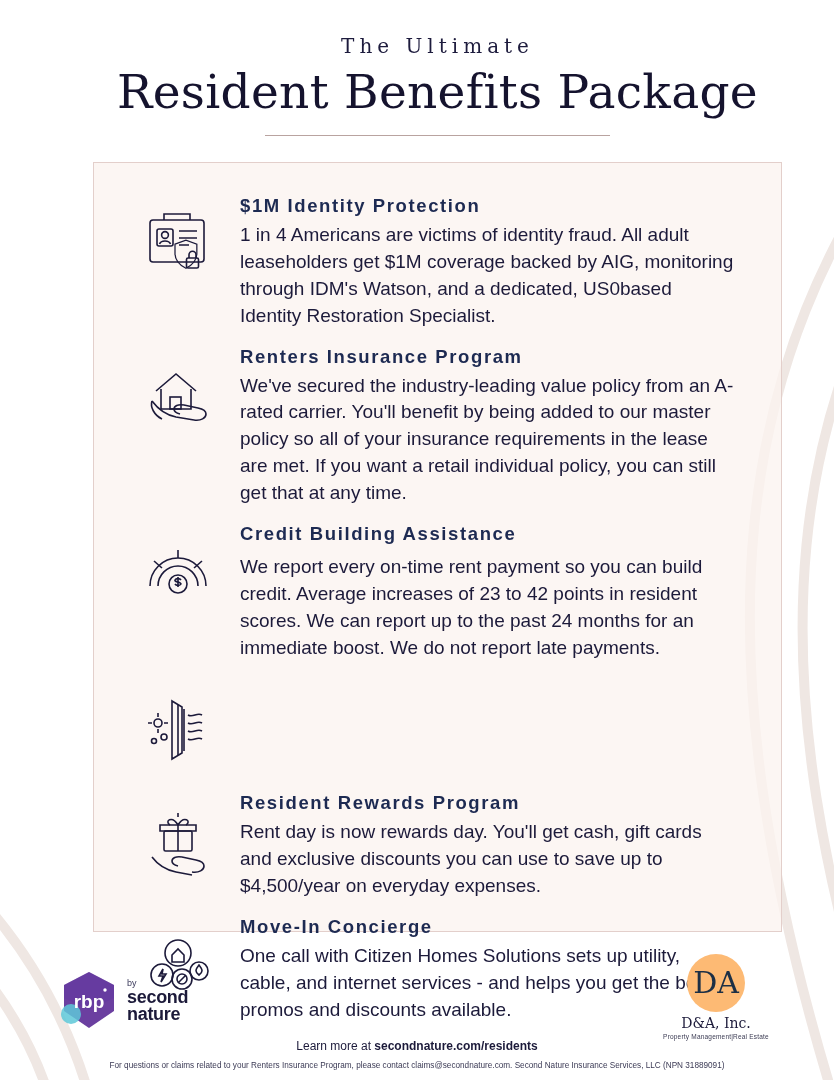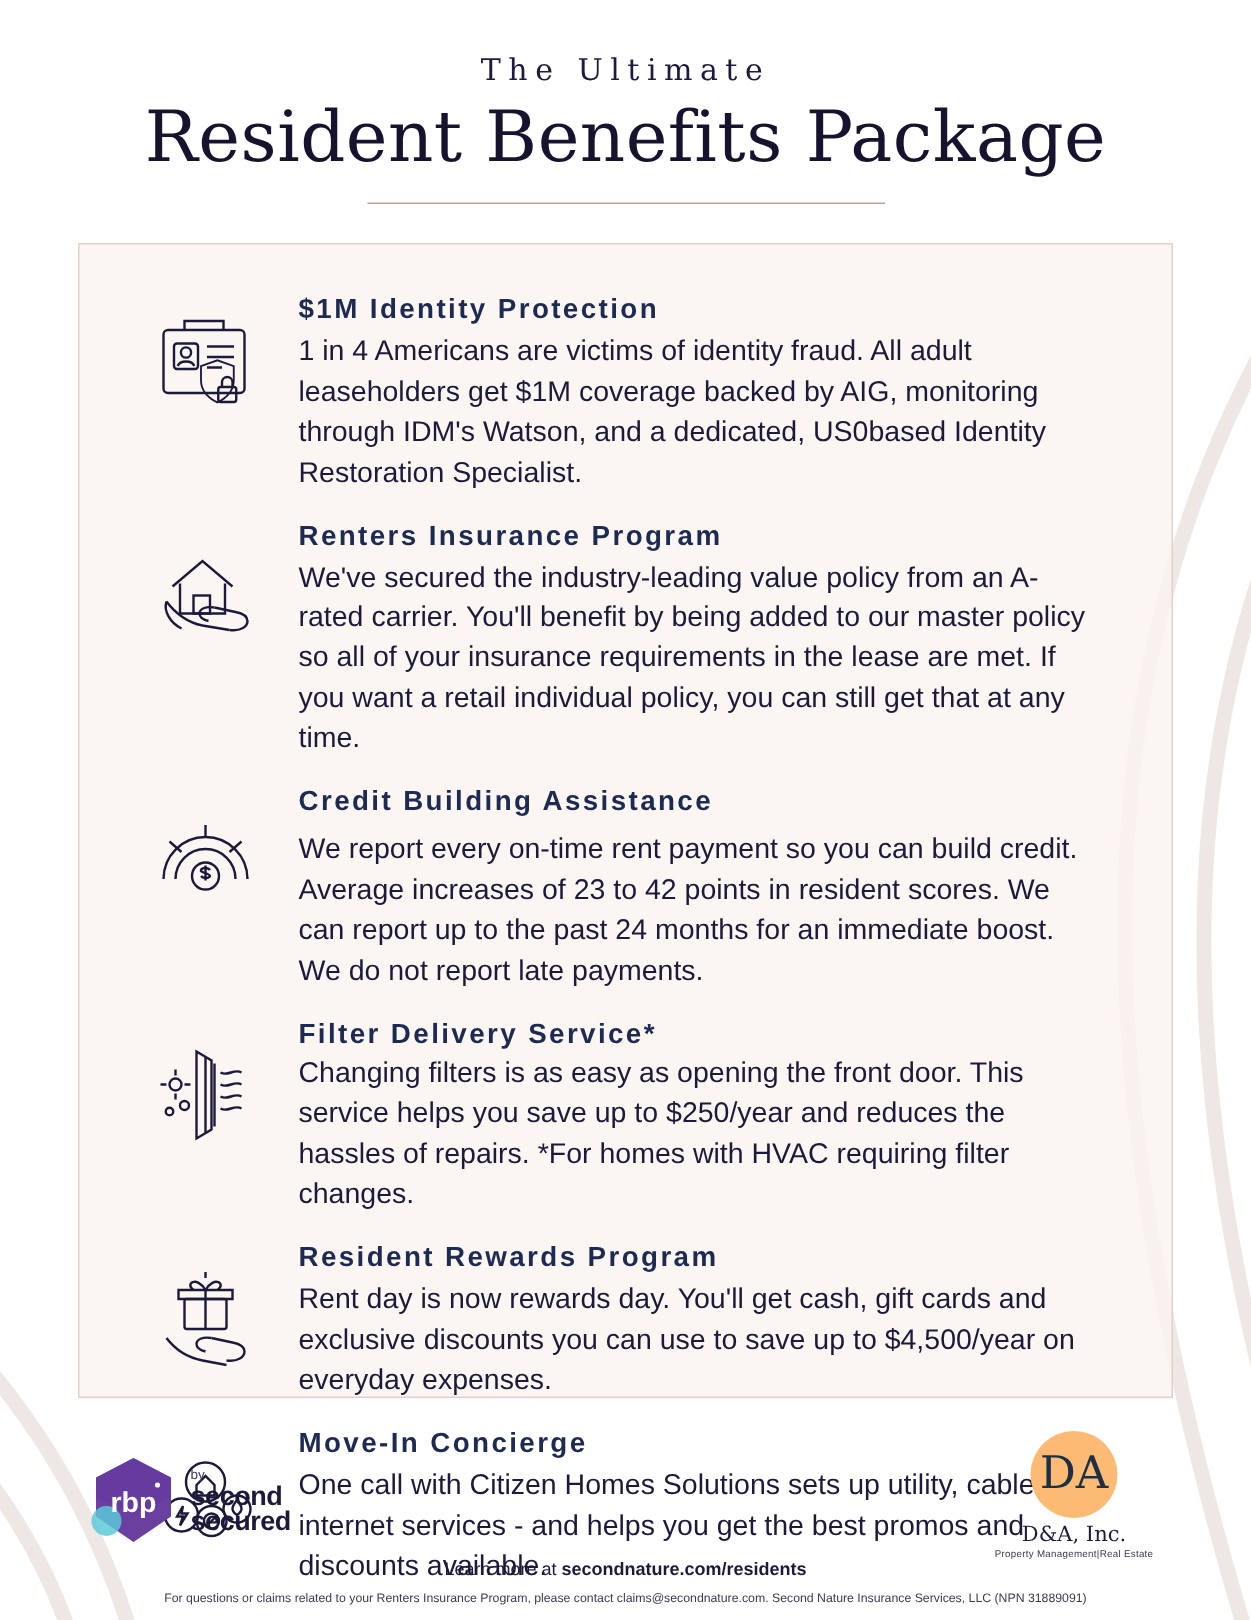--- a/index.html
+++ b/index.html
@@ -35,20 +35,21 @@
     pointer-events: none;
     z-index: 0;
   }
 
   .page {
     position: relative;
     z-index: 2;
     width: 834px;
     height: 1080px;
     box-sizing: border-box;
+    padding-left: 41px;
   }
 
   
   .header {
     padding-top: 34px;
     text-align: center;
   }
   .eyebrow {
     font-family: "DejaVu Serif", serif;
     font-size: 20px;
@@ -305,24 +306,20 @@
         <svg class="ico" width="78" height="74" viewBox="0 0 78 74" fill="none" stroke="#1c1a3a" stroke-width="1.6">
           <path d="M30 8 L40 14 V60 L30 66 Z"></path>
           <path d="M36 12 V62 M42 16 V58"></path>
           <path d="M46 22 c5 3 9-3 14 0 M46 30 c5 3 9-3 14 0 M46 38 c5 3 9-3 14 0 M46 46 c5 3 9-3 14 0"></path>
           <circle cx="16" cy="30" r="4"></circle>
           <circle cx="22" cy="44" r="3"></circle>
           <circle cx="12" cy="48" r="2.5"></circle>
           <path d="M16 24 v-4 M16 36 v4 M10 30 h-4 M22 30 h4"></path>
         </svg>
       </div>
-      <div class="benefit-body">
-        <h3 class="benefit-title">Filter Delivery Service*</h3>
-        <p class="benefit-desc">Changing filters is as easy as opening the front door. This service helps you save up to $250/year and reduces the hassles of repairs. *For homes with HVAC requiring filter changes.</p>
-      </div>
     </div>
 
     <div class="benefit b-4">
       <div class="benefit-icon">
         <svg class="ico" width="78" height="74" viewBox="0 0 78 74" fill="none" stroke="#1c1a3a" stroke-width="1.6">
           <rect x="22" y="24" width="28" height="20" rx="1.5"></rect>
           <path d="M18 18 h36 v6 H18 z"></path>
           <path d="M36 18 v26"></path>
           <path d="M36 18 c-6-10-14-4-8 0 M36 18 c6-10 14-4 8 0"></path>
           <path d="M36 10 v-4"></path>
@@ -367,21 +364,21 @@
           <path d="M31 2 L56 15 V41 L31 58 L6 41 V15 Z" fill="#6b3fa0"></path>
           <path d="M31 2 L56 15 V28 L31 40 L6 28 V15 Z" fill="#5f35a0" opacity="0.35"></path>
           <circle cx="13" cy="44" r="10" fill="#5ec8d8" opacity="0.85"></circle>
           <text x="31" y="38" text-anchor="middle" fill="#ffffff" font-family="Liberation Sans, sans-serif" font-size="19" font-weight="bold">rbp</text>
           <circle cx="47" cy="20" r="1.7" fill="#ffffff"></circle>
         </svg>
       </div>
       <div class="sn-text">
         <span class="sn-by">by</span>
         <span class="sn-name">second</span>
-        <span class="sn-name">secured</span>
+        <span class="sn-name">nature</span>
       </div>
     </div>
 
     <div class="da-logo">
       <div class="da-circle">
         <div class="da-mono">DA</div>
       </div>
       <div class="da-name">D&amp;A, Inc.</div>
       <div class="da-sub">Property Management|Real Estate</div>
     </div>

